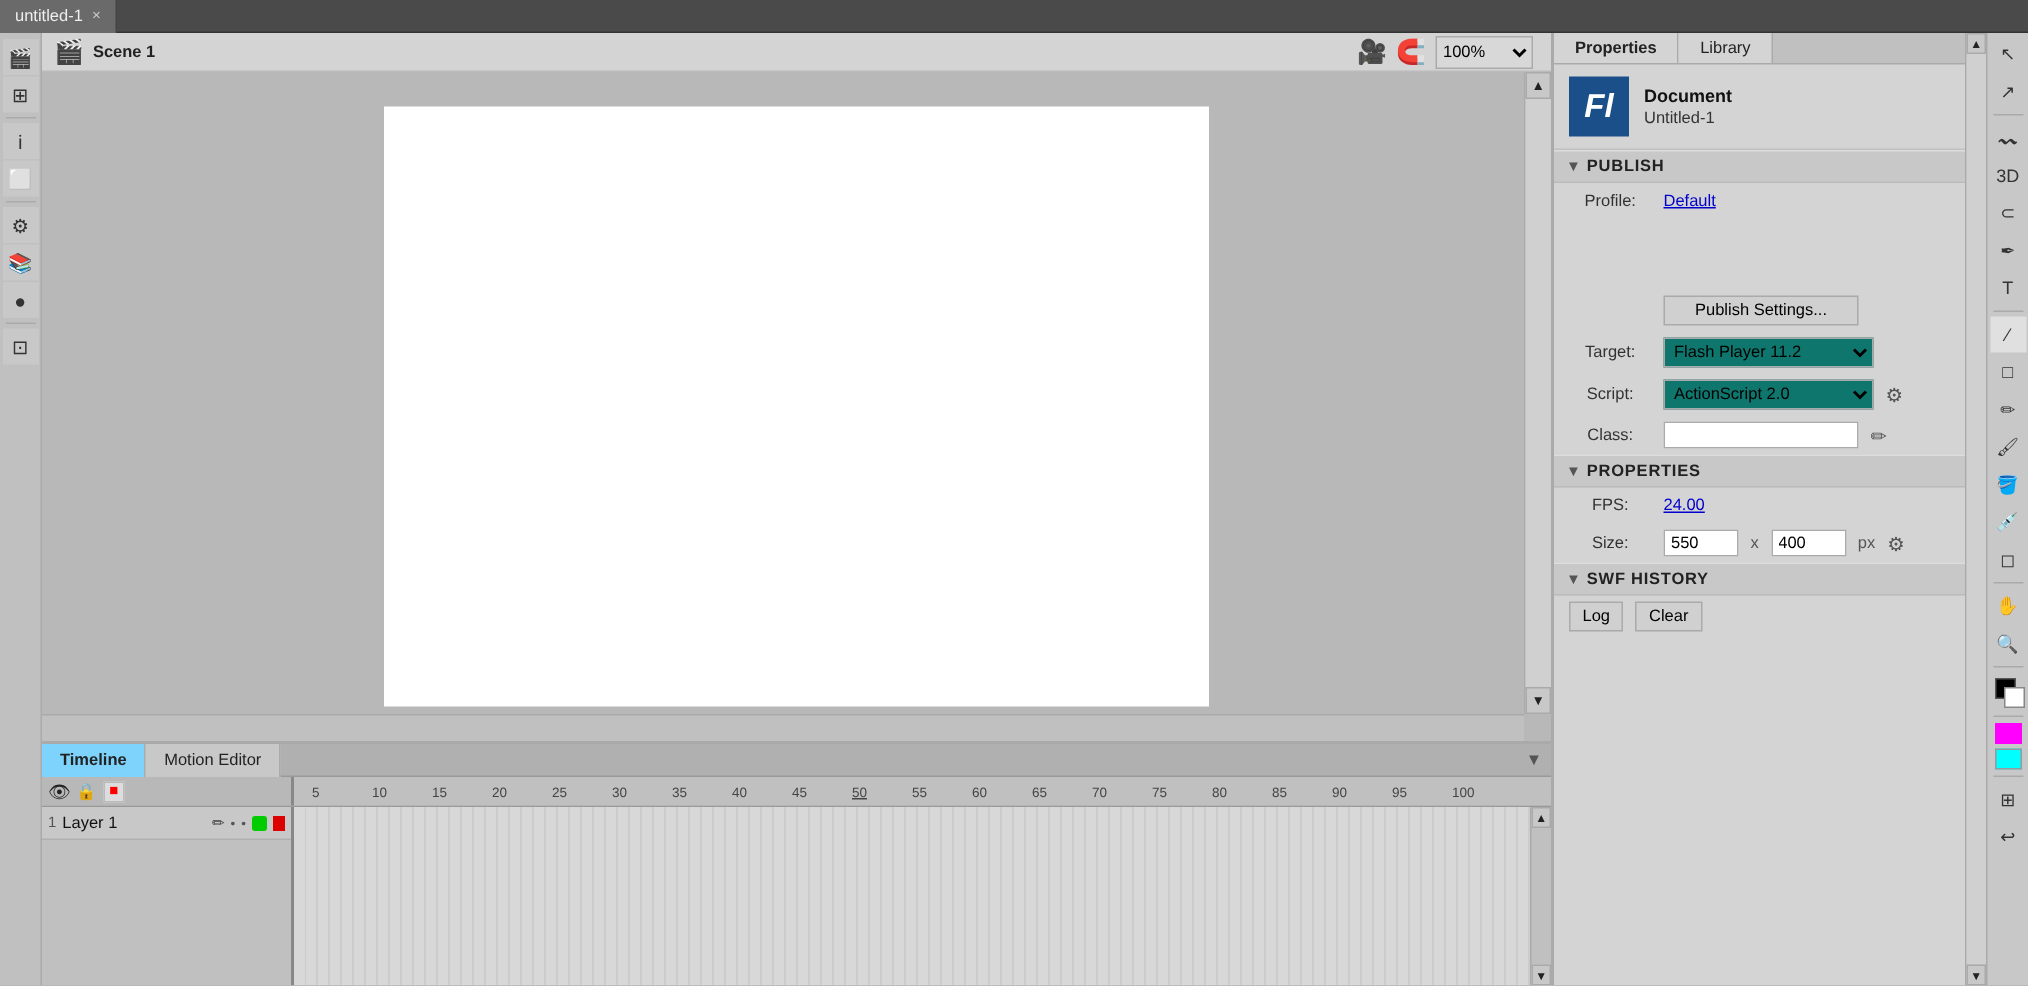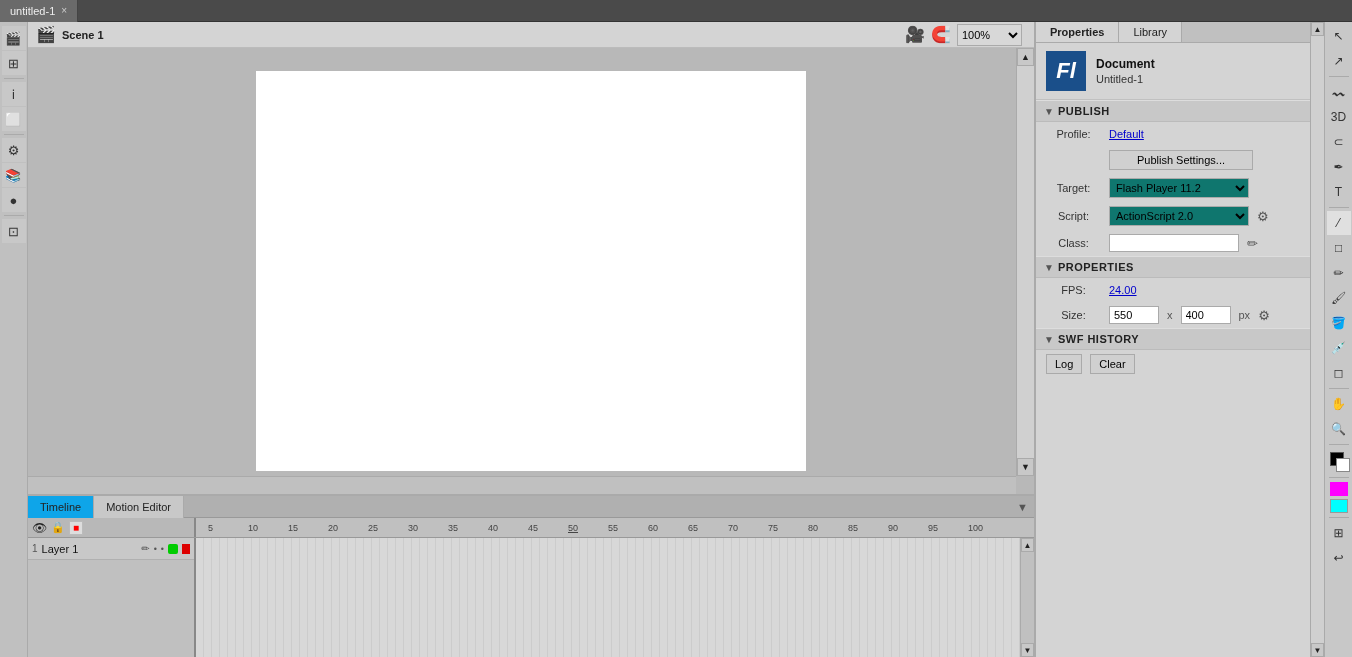--- a/index.html
+++ b/index.html
@@ -27,21 +27,21 @@
     .stage-scroll-right { position: absolute; right: 0; top: 0; bottom: 18px; width: 18px; background: #c0c0c0; border-left: 1px solid #aaa; display: flex; flex-direction: column; }
     .stage-scroll-bottom { position: absolute; bottom: 0; left: 0; right: 18px; height: 18px; background: #c0c0c0; border-top: 1px solid #aaa; }
     .scroll-btn { width: 100%; height: 18px; background: #c8c8c8; border: 1px solid #aaa; display: flex; align-items: center; justify-content: center; font-size: 9px; cursor: pointer; }
     .scroll-track { flex: 1; background: #d0d0d0; }
     .canvas-white { background: #ffffff; width: 550px; height: 400px; border: none; }
 
     
     .timeline-area { height: 163px; background: #c8c8c8; border-top: 2px solid #aaa; display: flex; flex-direction: column; }
     .timeline-tabs { background: #b0b0b0; display: flex; align-items: center; height: 22px; border-bottom: 1px solid #999; }
     .timeline-tab { padding: 3px 12px; font-size: 11px; cursor: pointer; color: #222; background: #c8c8c8; border-right: 1px solid #aaa; height: 22px; display: flex; align-items: center; }
-    .timeline-tab.active { background: #0ea5e9; font-weight: normal; }
+    .timeline-tab.active { background: #7dd3fc; font-weight: bold; }
     .timeline-tab-close { margin-left: auto; padding: 0 6px; font-size: 11px; cursor: pointer; color: #555; }
 
     
     .timeline-header { display: flex; height: 20px; background: #b8b8b8; border-bottom: 1px solid #999; }
     .tl-layer-header { width: 168px; min-width: 168px; background: #b8b8b8; border-right: 2px solid #888; display: flex; align-items: center; gap: 4px; padding: 0 4px; }
     .tl-eye { font-size: 12px; }
     .tl-ruler { flex: 1; overflow: hidden; display: flex; align-items: center; background: #c0c0c0; position: relative; padding-left: 0; }
 
     
     .timeline-content { display: flex; flex: 1; }
@@ -73,21 +73,21 @@
 
     .prop-row { display: flex; align-items: center; padding: 4px 10px; gap: 8px; min-height: 24px; }
     .prop-label { font-size: 11px; color: #333; min-width: 55px; text-align: center; }
     .prop-value { font-size: 11px; color: #0000cc; text-decoration: underline; cursor: pointer; }
     .prop-input { height: 18px; border: 1px solid #aaa; background: white; font-size: 11px; padding: 0 4px; }
     .prop-input-wide { width: 130px; }
     .prop-input-sm { width: 50px; }
     .prop-select { height: 20px; border: 1px solid #aaa; background: #0f766e; font-size: 11px; padding: 0 2px; }
     .prop-select-md { width: 140px; }
     .prop-btn { height: 20px; background: #d0d0d0; border: 1px solid #aaa; font-size: 11px; cursor: pointer; padding: 0 8px; }
-    .prop-btn-publish { width: 144px; }
+    .prop-btn-publish { width: 130px; margin-top: 47px; }
     .gear-icon { font-size: 13px; color: #555; cursor: pointer; }
     .pencil-icon { font-size: 13px; color: #555; cursor: pointer; }
     .x-label { font-size: 11px; color: #555; }
     .px-label { font-size: 11px; color: #555; }
     .stage-color { width: 28px; height: 18px; background: white; border: 1px solid #aaa; cursor: pointer; display: inline-block; }
     .swf-btns { display: flex; gap: 8px; padding: 4px 10px; }
 
     
     .far-right-toolbar { width: 28px; background: #c8c8c8; border-left: 1px solid #aaa; display: flex; flex-direction: column; align-items: center; padding-top: 2px; gap: 1px; flex-shrink: 0; }
     .fr-btn { width: 24px; height: 24px; background: #c8c8c8; border: none; display: flex; align-items: center; justify-content: center; font-size: 12px; cursor: pointer; color: #333; }

